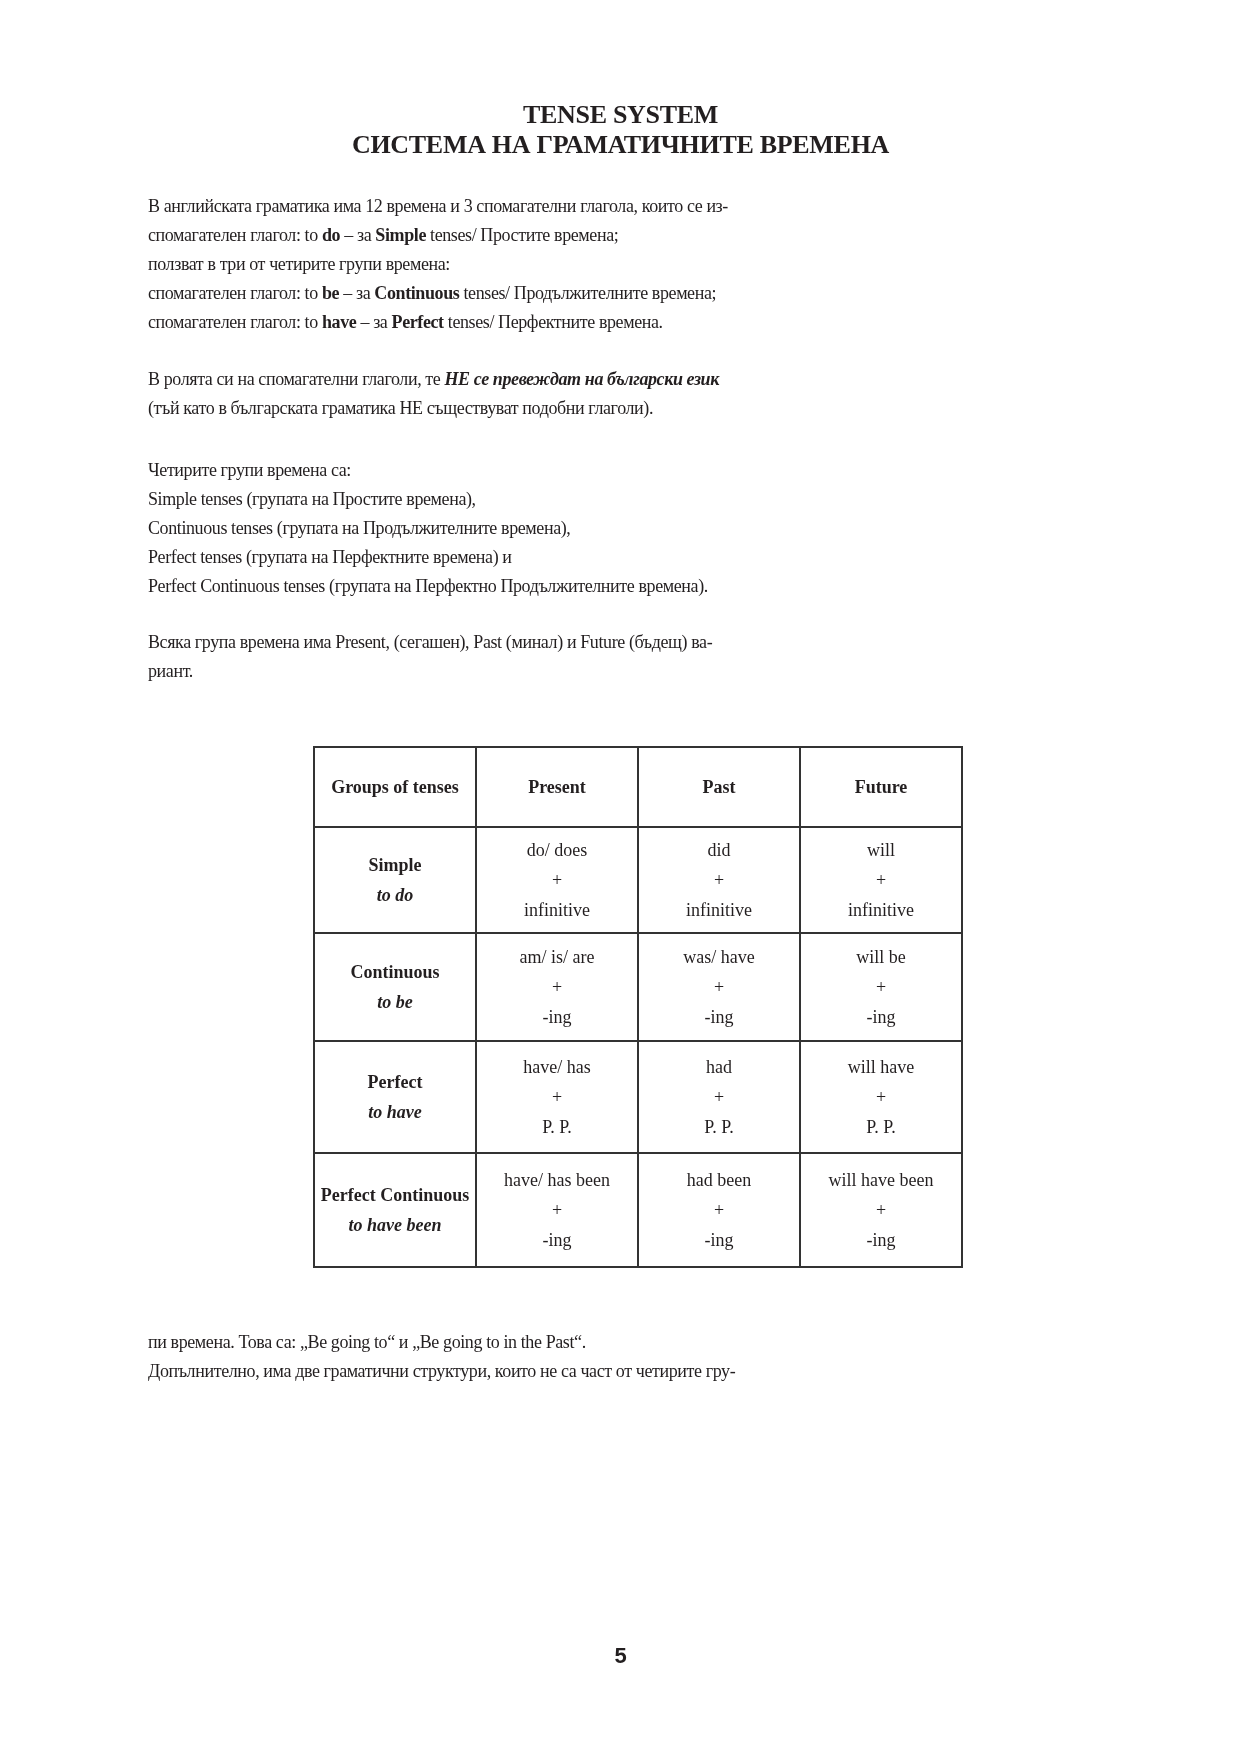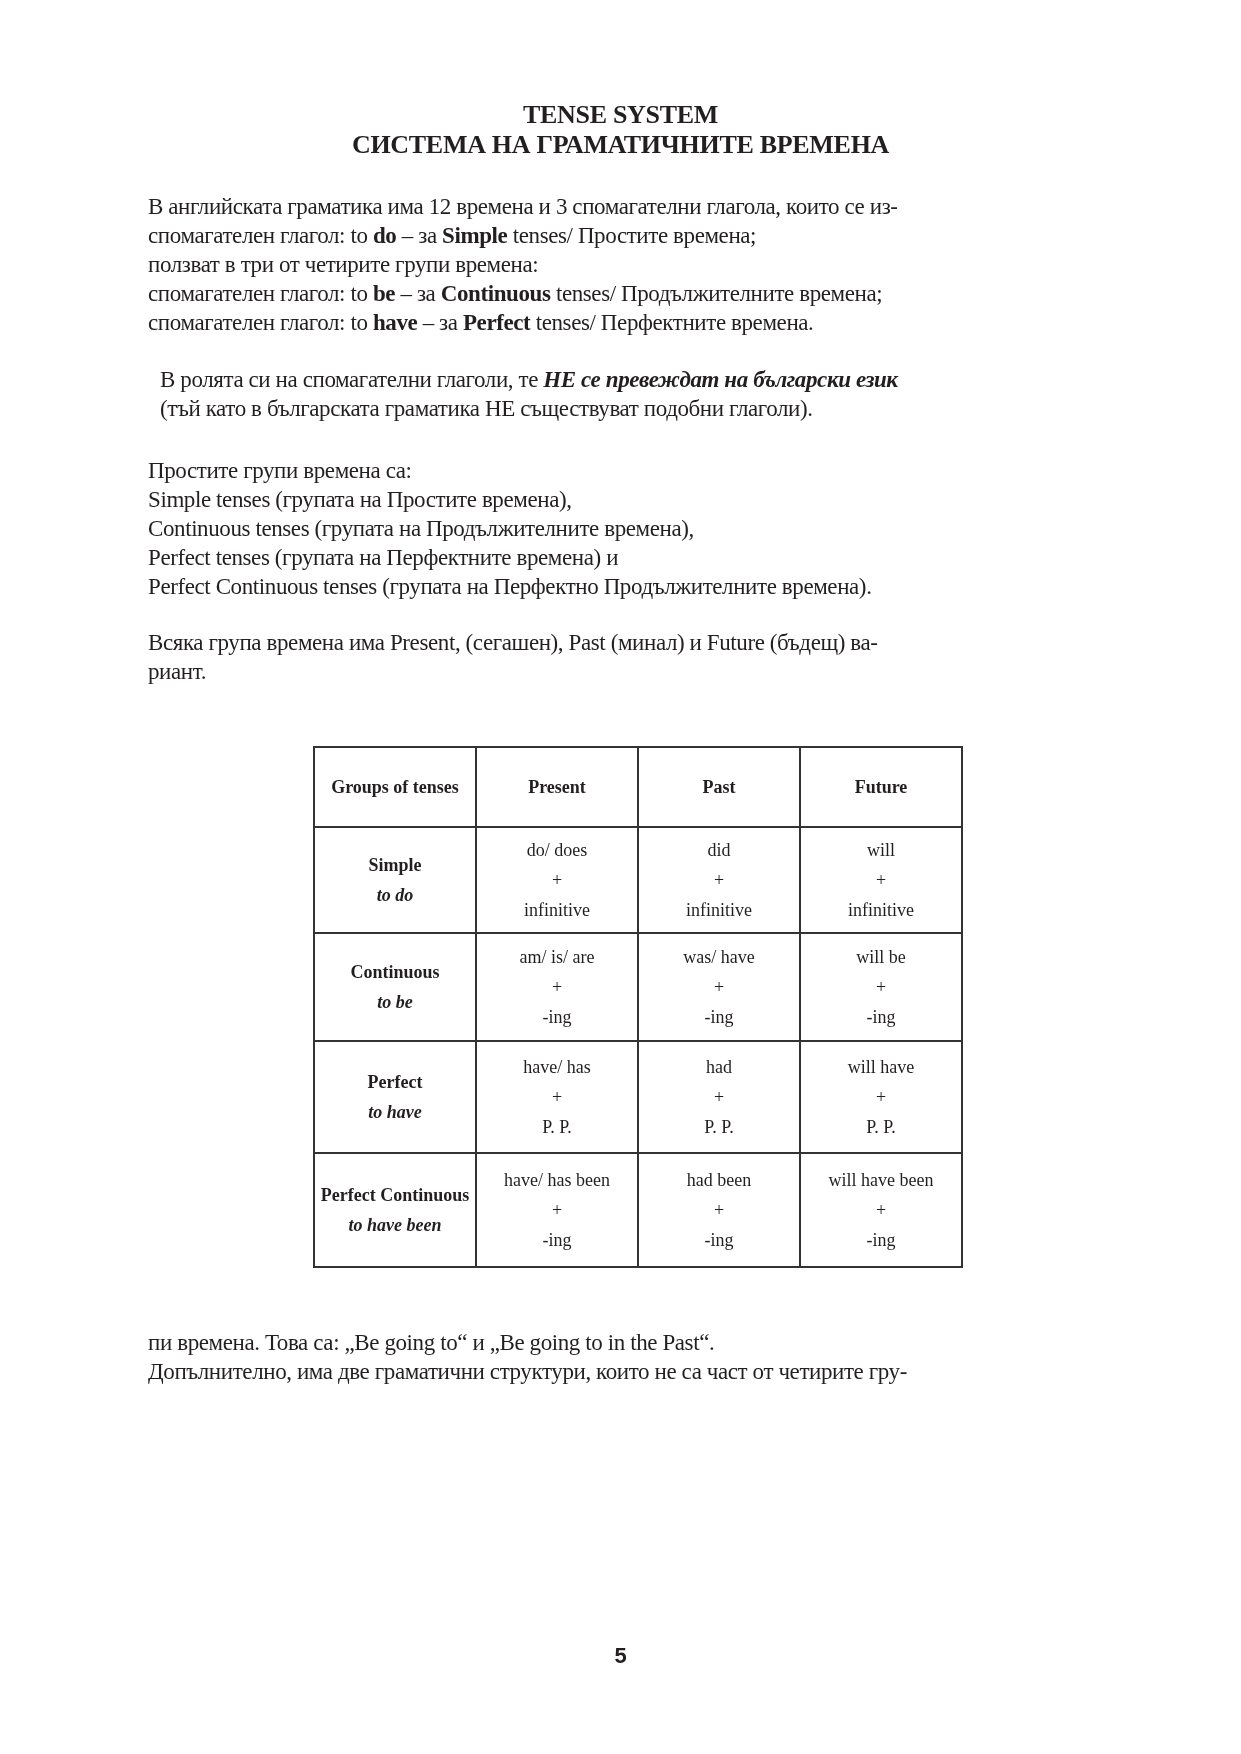--- a/index.html
+++ b/index.html
@@ -3,25 +3,25 @@
 <meta charset="utf-8">
 <style>
   html, body { margin: 0; padding: 0; background: #ffffff; }
   body { width: 1241px; height: 1754px; position: relative; overflow: hidden;
          font-family: "Liberation Serif", serif; color: #231f20; }
   .page { position: absolute; left: 0; top: 0; width: 1241px; height: 1262px; }
   .title { position: absolute; left: 0; width: 1241px; text-align: center;
            font-weight: bold; font-size: 26px; line-height: 30px; letter-spacing: -0.3px; }
   .title.t1 { top: 100px; }
   .title.t2 { top: 130px; }
-  .para { position: absolute; left: 148px; width: 992px; font-size: 23px; line-height: 29px;
+  .para { position: absolute; left: 148px; width: 992px; font-size: 18px; line-height: 29px;
           letter-spacing: -0.4px; text-align: justify; }
   .para .ln { display: block; white-space: nowrap; }
   .p1 { top: 192px; }
-  .p2 { top: 365px; margin-left: 12px; }
+  .p2 { top: 365px; }
   .p3 { top: 456px; }
   .p4 { top: 628px; }
   .p5 { top: 1328px; }
   b { font-weight: bold; }
   .bi { font-weight: bold; font-style: italic; }
   table.tenses { position: absolute; left: 313px; top: 746px; border-collapse: collapse;
                  font-family: "Liberation Serif", serif; font-size: 18px; color: #231f20; }
   table.tenses td, table.tenses th { border: 2px solid #333; width: 160px; text-align: center;
                  vertical-align: middle; padding: 0; line-height: 30px; }
   table.tenses th { font-weight: bold; height: 78px; }
@@ -50,21 +50,21 @@
     <span class="ln"><span>спомагателен глагол: to </span><b>be</b><span> – за </span><b>Continuous</b><span> tenses/ Продължителните времена;</span></span>
     <span class="ln"><span>спомагателен глагол: to </span><b>have</b><span> – за </span><b>Perfect</b><span> tenses/ Перфектните времена.</span></span>
   </div>
 
   <div class="para p2">
     <span class="ln"><span>В ролята си на спомагателни глаголи, те </span><span class="bi">НЕ се превеждат на български език</span></span>
     <span class="ln">(тъй като в българската граматика НЕ съществуват подобни глаголи).</span>
   </div>
 
   <div class="para p3">
-    <span class="ln">Простите групи времена са:</span>
+    <span class="ln">Четирите групи времена са:</span>
     <span class="ln">Simple tenses (групата на Простите времена),</span>
     <span class="ln">Continuous tenses (групата на Продължителните времена),</span>
     <span class="ln">Perfect tenses (групата на Перфектните времена) и</span>
     <span class="ln">Perfect Continuous tenses (групата на Перфектно Продължителните времена).</span>
   </div>
 
   <div class="para p4">
     <span class="ln">Всяка група времена има Present, (сегашен), Past (минал) и Future (бъдещ) ва-</span>
     <span class="ln">риант.</span>
   </div>

